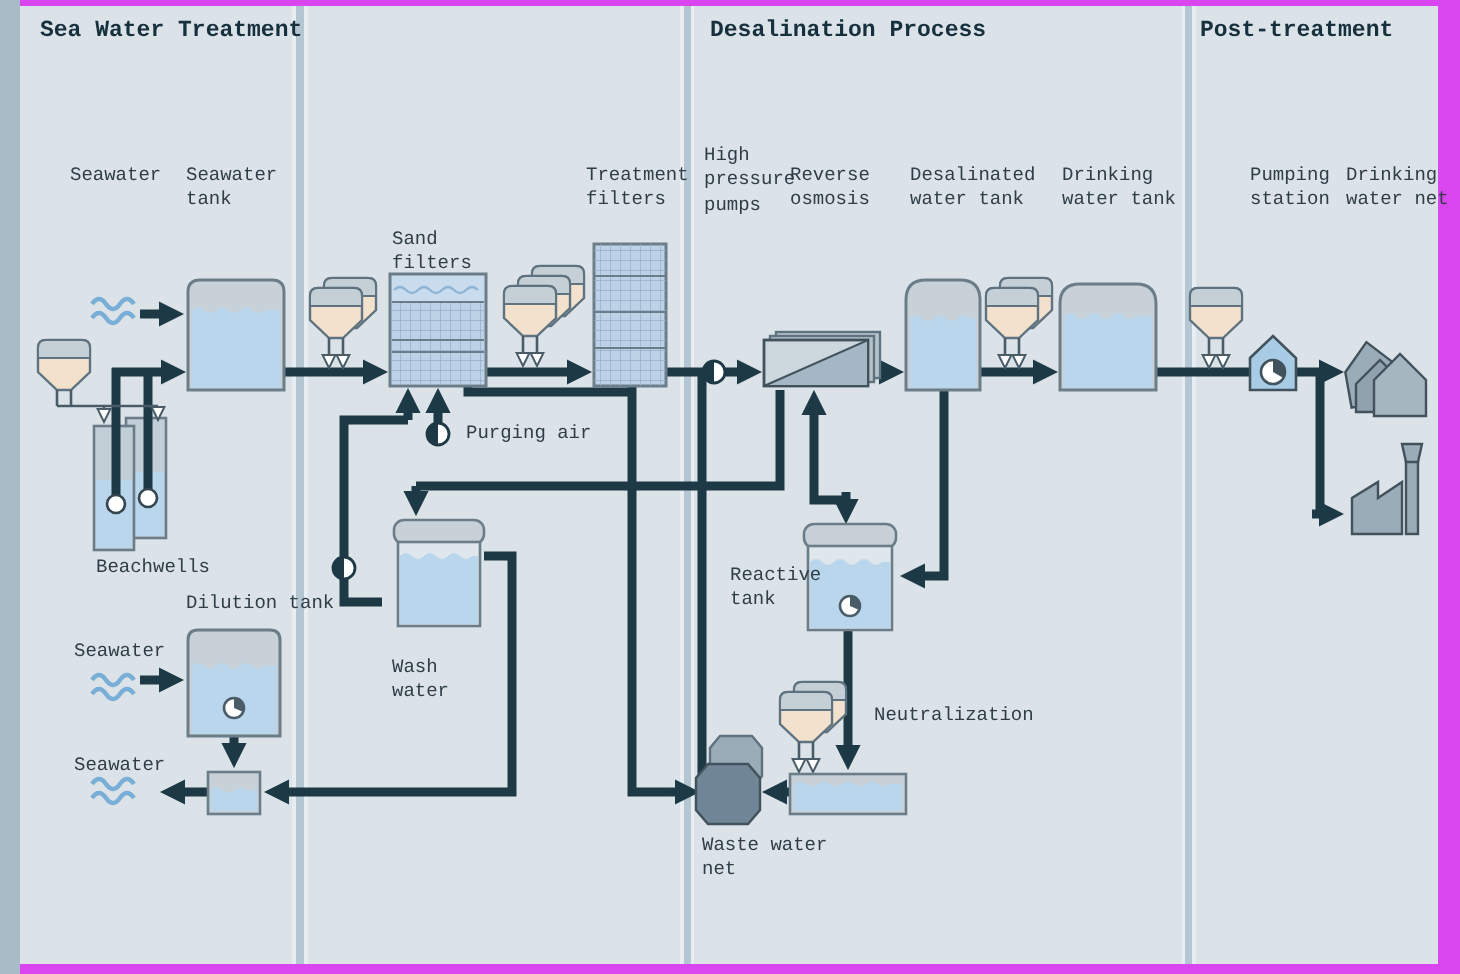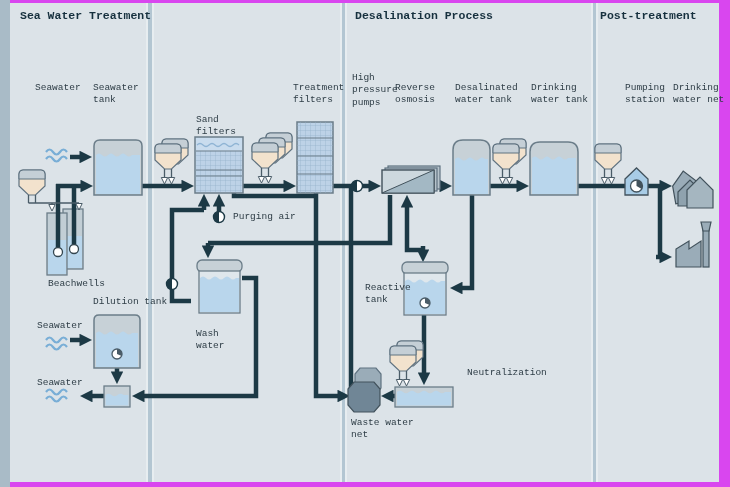--- a/index.html
+++ b/index.html
@@ -281,17 +281,17 @@
 
   <div class="lbl" style="left:233px;top:211px;">Purging air</div>
   <div class="lbl" style="left:48px;top:278px;">Beachwells</div>
   <div class="lbl" style="left:93px;top:296px;">Dilution tank</div>
   <div class="lbl" style="left:37px;top:320px;">Seawater</div>
   <div class="lbl" style="left:196px;top:318px;margin-top:10px;">Wash
 water</div>
   <div class="lbl" style="left:365px;top:282px;">Reactive
 tank</div>
   <div class="lbl" style="left:37px;top:377px;">Seawater</div>
-  <div class="lbl" style="left:437px;top:367px;margin-left:30px;">Neutralization</div>
+  <div class="lbl" style="left:437px;top:352px;">Neutralization</div>
   <div class="lbl" style="left:351px;top:417px;">Waste water
 net</div>
 
 </div>
 
 </body></html>

